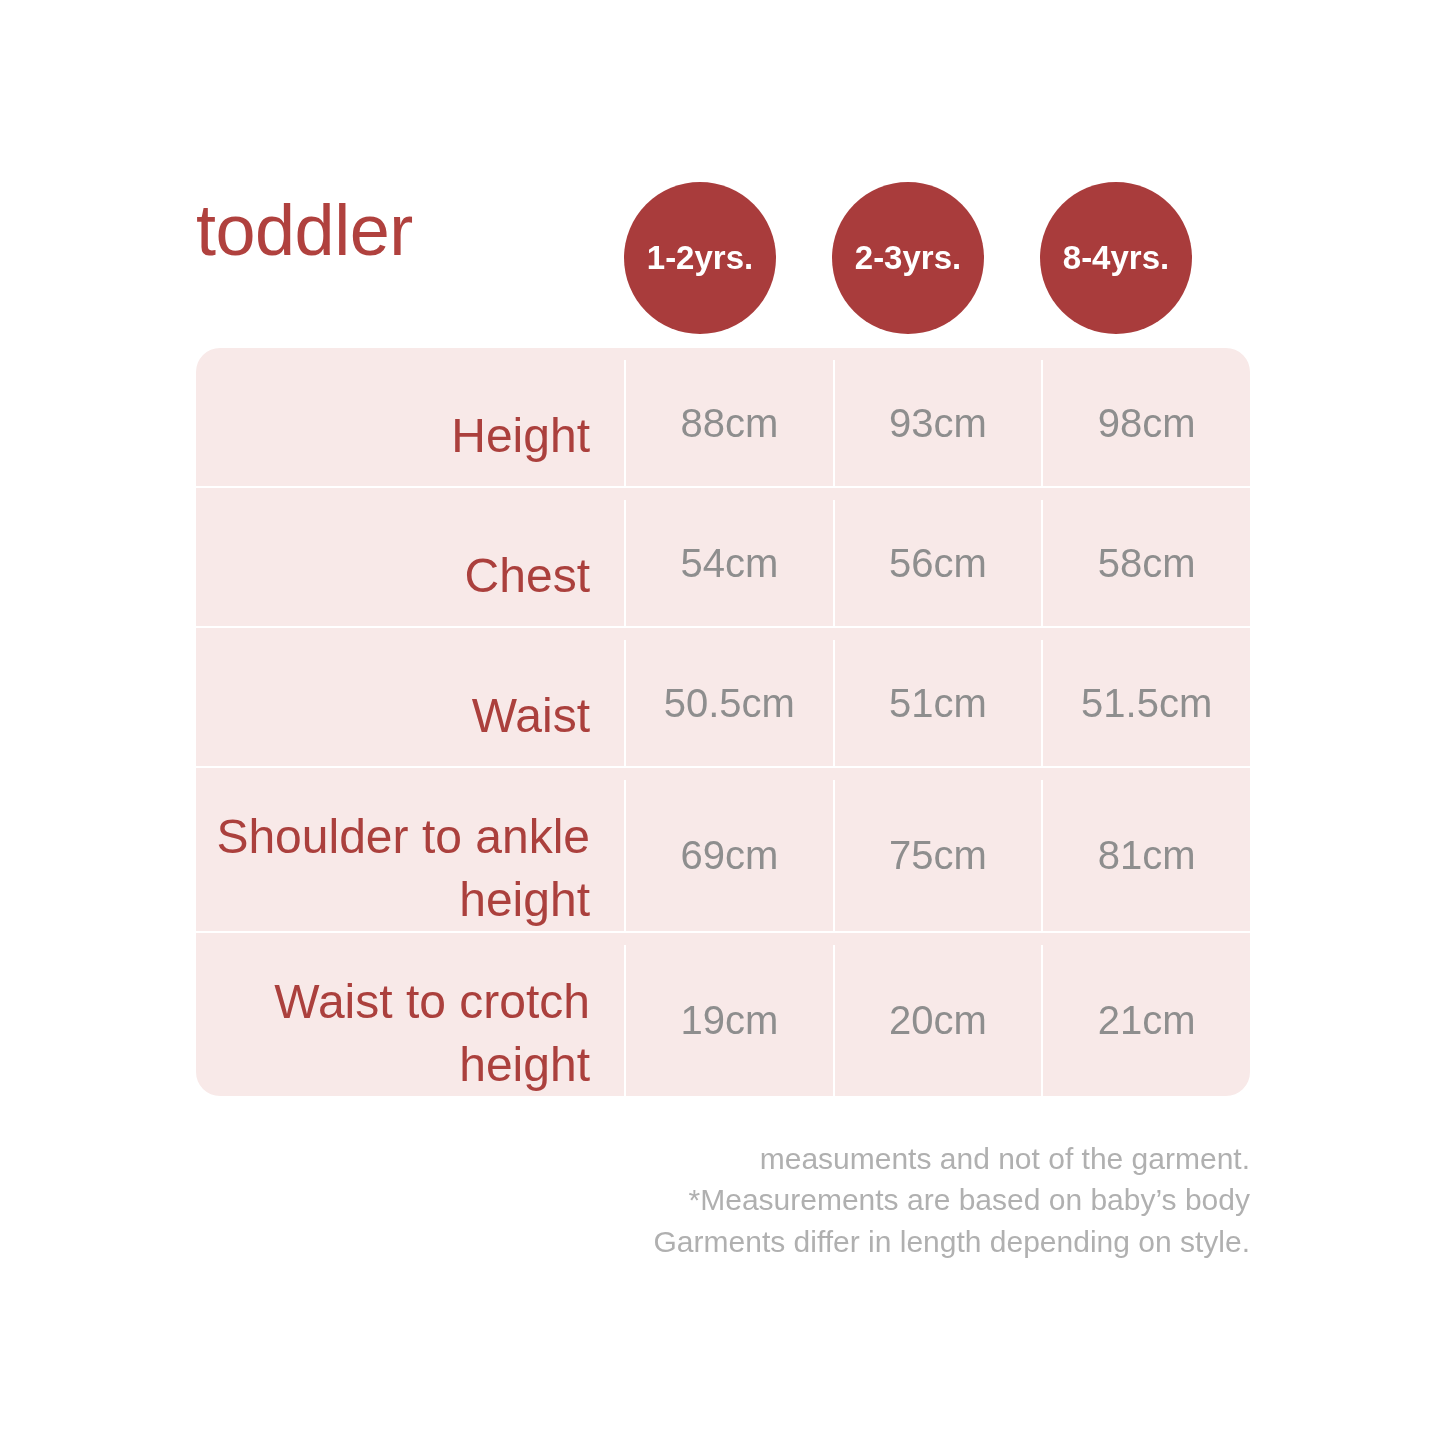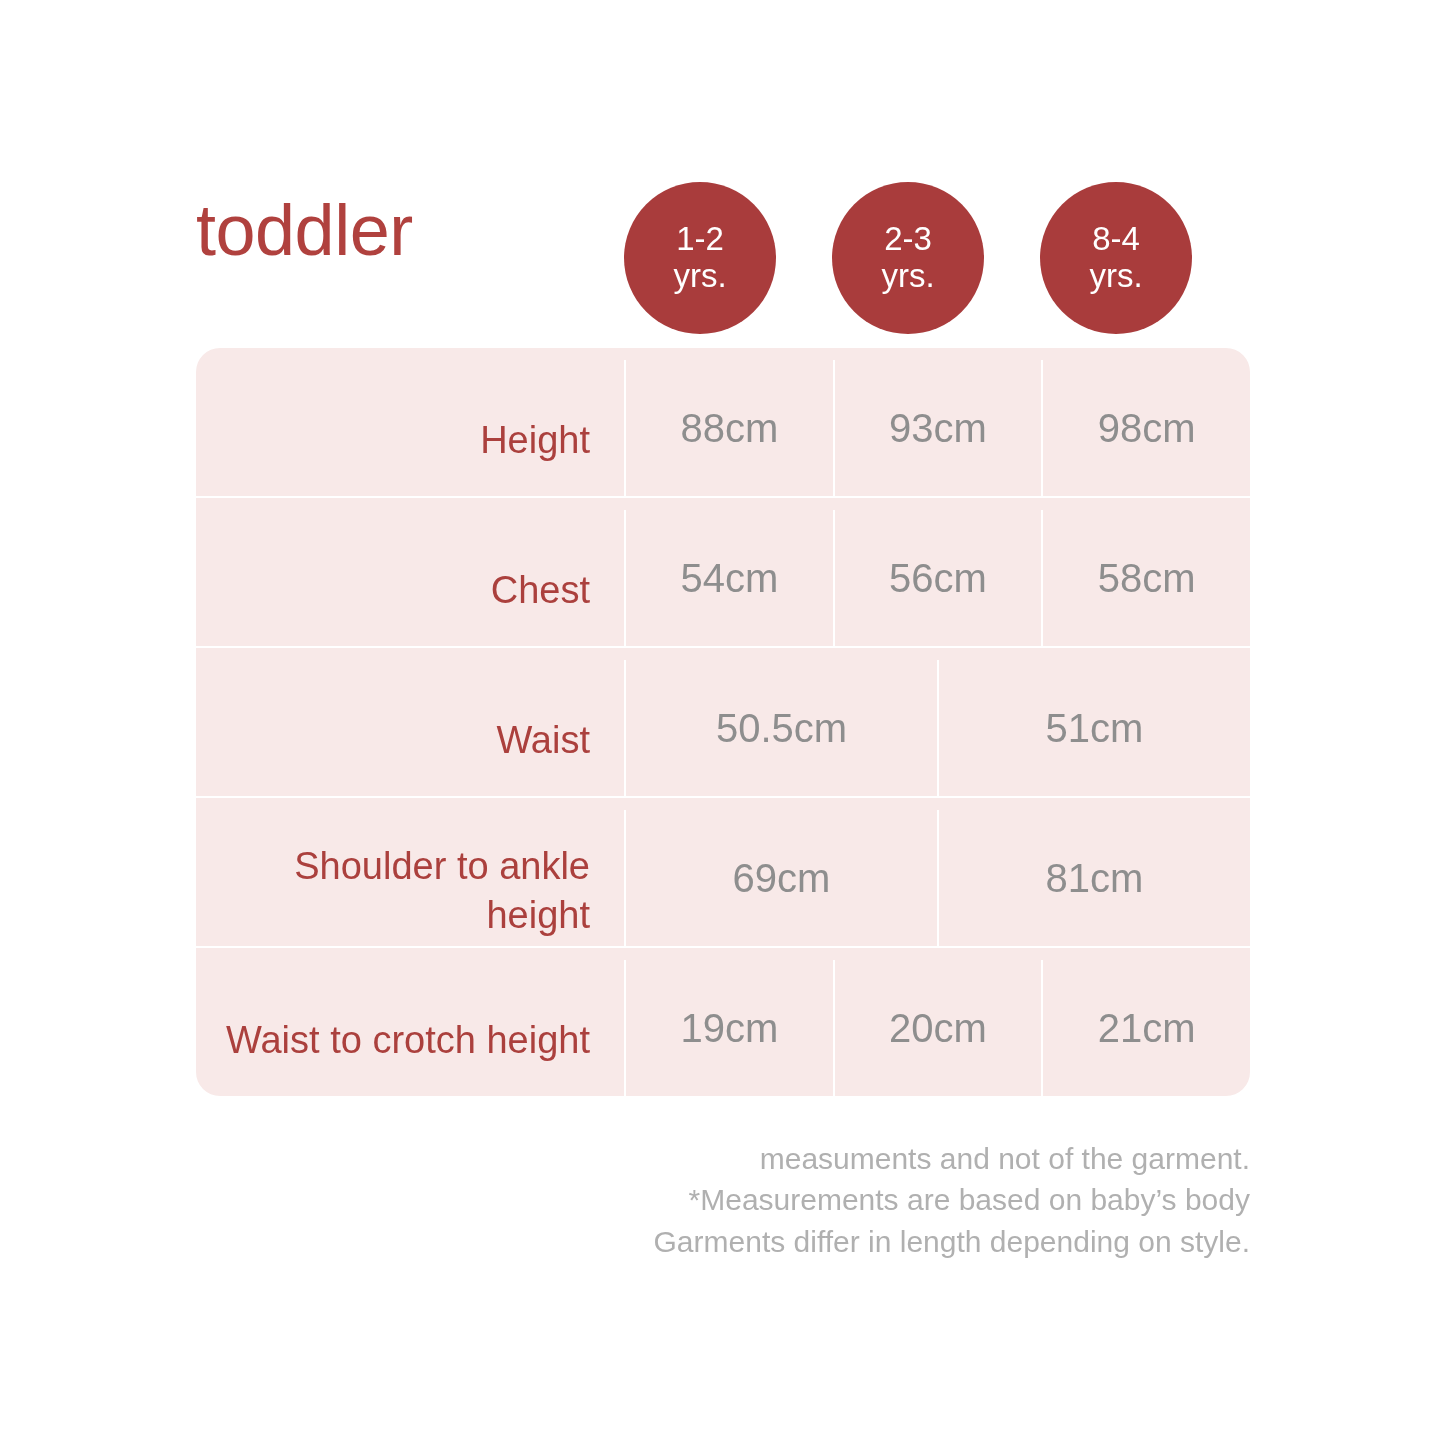--- a/index.html
+++ b/index.html
@@ -52,27 +52,27 @@
 
   .age-circle {
     position: absolute;
     top: 4px;
     width: 152px;
     height: 152px;
     border-radius: 50%;
     background: #a93c3c;
     color: #ffffff;
     display: flex;
-    flex-direction: column;
+    flex-direction: row;
     align-items: center;
     justify-content: center;
     text-align: center;
     line-height: 1.12;
     font-size: 33px;
-    font-weight: 400;
+    font-weight: 700;
   }
   .age-circle.c0 { left: 0px; }
   .age-circle.c1 { left: 208px; }
   .age-circle.c2 { left: 416px; }
 
   .age-circle .age-range { display: block; }
   .age-circle .age-unit  { display: block; }
 
   
   .size-table {
@@ -99,21 +99,21 @@
   .row-label {
     width: 428px;
     flex: 0 0 428px;
     display: flex;
     align-items: center;
     justify-content: flex-end;
     padding-right: 34px;
     box-sizing: border-box;
     text-align: right;
     color: #ab403d;
-    font-size: 38px;
+    font-size: 48px;
     font-weight: 400;
     line-height: 1.3;
     margin-top: 38px;
   }
 
   .row-value {
     flex: 1 1 0;
     display: flex;
     align-items: center;
     justify-content: center;
@@ -181,25 +181,27 @@
       <div class="row-label">Chest</div>
       <div class="row-value">54cm</div>
       <div class="row-value">56cm</div>
       <div class="row-value">58cm</div>
     </div>
 
     <div class="table-row">
       <div class="row-label">Waist</div>
       <div class="row-value">50.5cm</div>
       <div class="row-value">51cm</div>
+      <div class="row-value">51.5cm</div>
     </div>
 
     <div class="table-row">
       <div class="row-label">Shoulder to ankle height</div>
       <div class="row-value">69cm</div>
+      <div class="row-value">75cm</div>
       <div class="row-value">81cm</div>
     </div>
 
     <div class="table-row">
       <div class="row-label">Waist to crotch height</div>
       <div class="row-value">19cm</div>
       <div class="row-value">20cm</div>
       <div class="row-value">21cm</div>
     </div>
 

